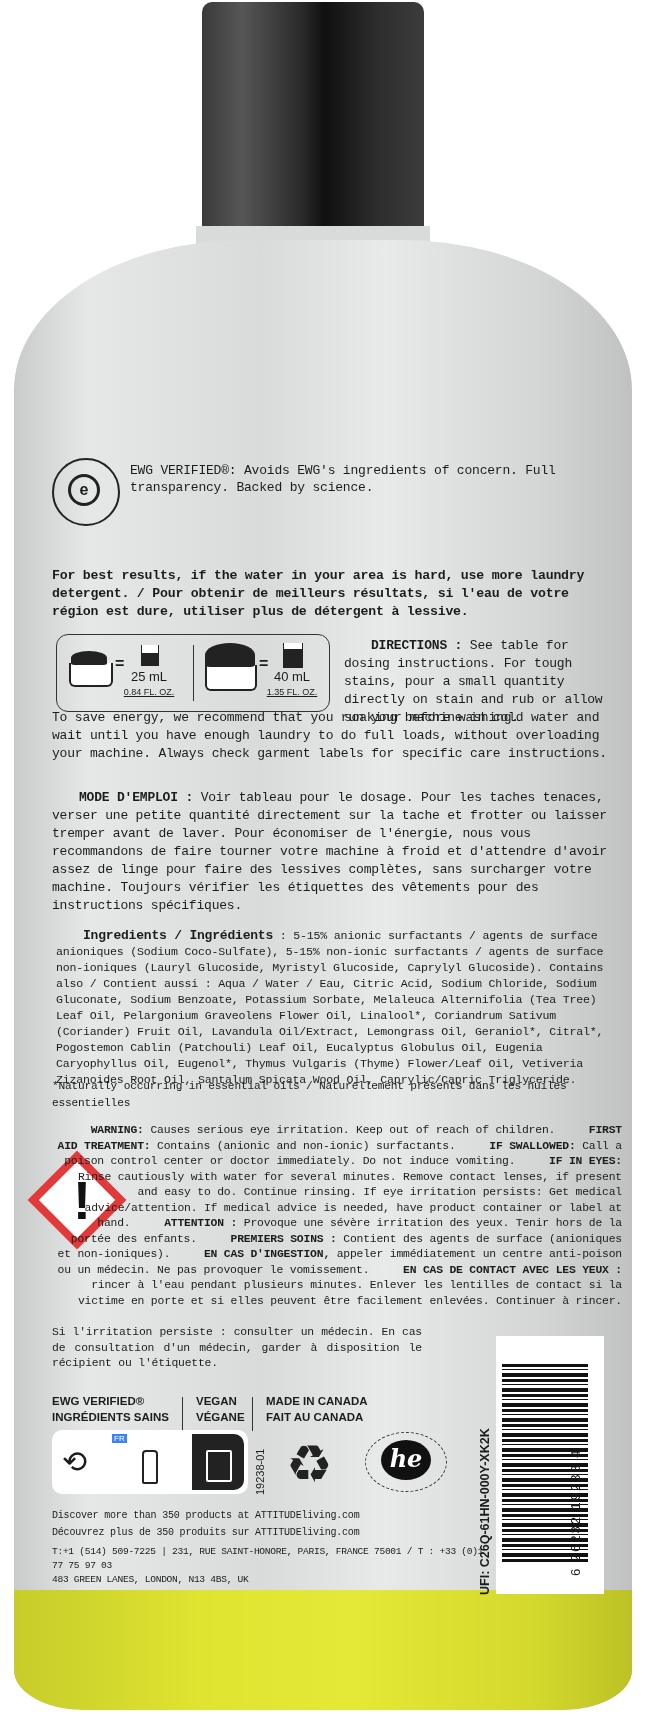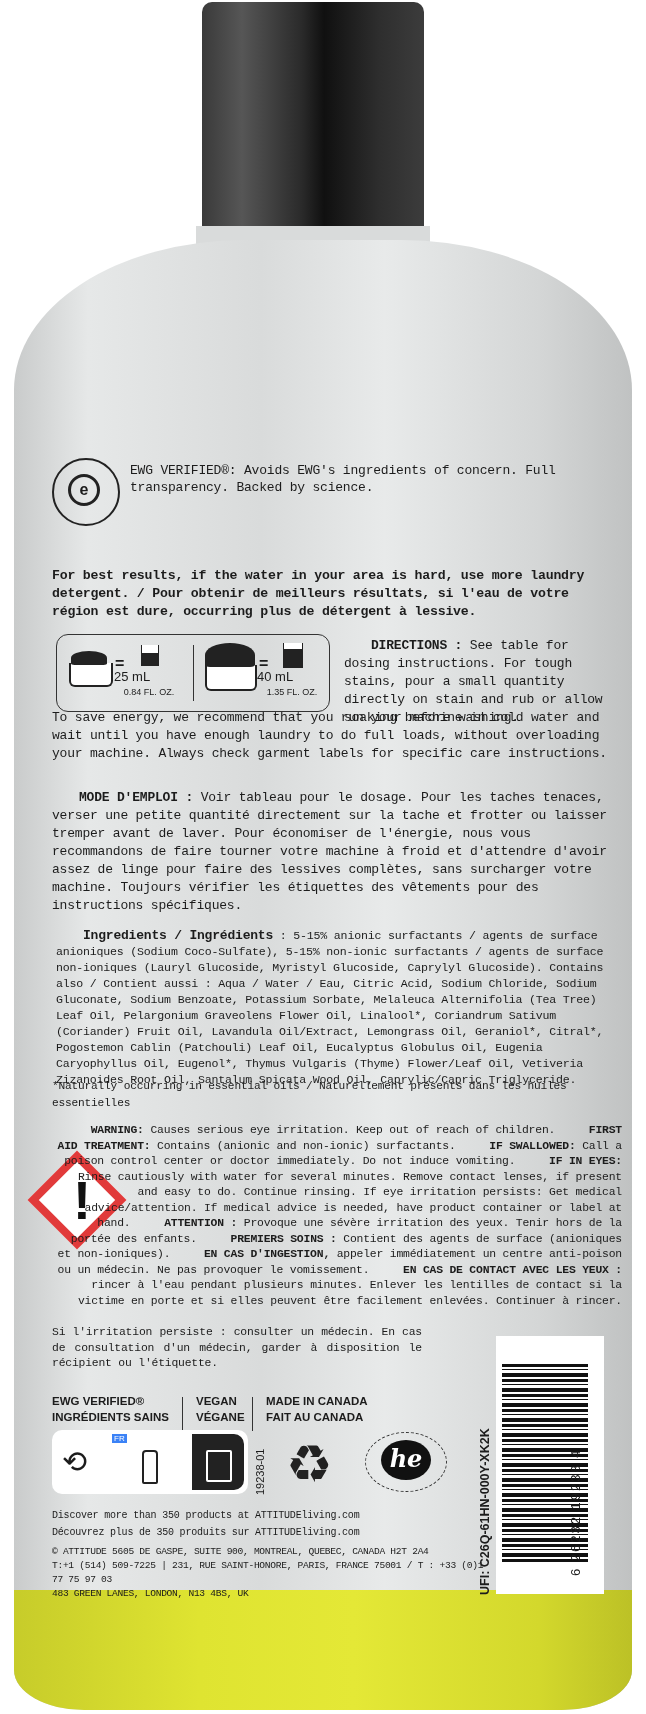--- a/index.html
+++ b/index.html
@@ -13,22 +13,22 @@
   .yellow{position:absolute;left:0;right:0;bottom:0;height:120px;
        background:linear-gradient(90deg,#c7cc2a 0%,#dfe431 30%,#e4e836 55%,#d3d82c 85%,#bcc126 100%);}
   .lbl{position:absolute;font-size:12.3px;line-height:16.5px;letter-spacing:-0.2px;font-family:Liberation Mono, monospace;}
   .b{font-weight:bold;padding-left:27px;}
   .ewg-badge{position:absolute;left:52px;top:458px;width:64px;height:64px;border:2px solid #222;border-radius:50%;}
   .ewg-badge .inner{position:absolute;left:14px;top:14px;width:32px;height:32px;border:3px solid #222;border-radius:50%;box-sizing:border-box;display:flex;align-items:center;justify-content:center;font-weight:bold;font-size:16px;}
   .ewg-text{left:130px;top:462px;width:470px;font-size:13px;line-height:17px;}
   .hard{left:52px;top:567px;width:560px;font-size:13.2px;line-height:18px;font-weight:bold;}
   .dose-box{position:absolute;left:56px;top:634px;width:272px;height:76px;border:1.5px solid #333;border-radius:12px;}
   .dose{position:absolute;top:0;height:76px;}
-  .dose .ml{position:absolute;font-size:13px;text-align:left;width:70px;}
-  .dose .oz{position:absolute;font-size:9px;text-align:center;width:70px;}
+  .dose .ml{position:absolute;font-size:13px;text-align:center;width:70px;}
+  .dose .oz{position:absolute;font-size:9px;text-align:center;width:70px;text-decoration:underline;}
   .basket{position:absolute;border:2px solid #222;border-top:none;border-radius:0 0 6px 6px;background:#fff;}
   .clothes{position:absolute;background:#222;border-radius:50% 50% 10% 10%;}
   .cup{position:absolute;border:1.5px solid #222;border-top:none;background:linear-gradient(#fff 40%,#222 40%);}
   .cup.full{background:linear-gradient(#fff 25%,#222 25%);}
   .eq{position:absolute;font-size:16px;font-weight:bold;}
   .sep{position:absolute;left:136px;top:10px;width:1px;height:56px;background:#333;}
   .dir{left:344px;top:637px;width:270px;font-size:13px;line-height:18px;}
   .dir2{left:52px;top:709px;width:570px;font-size:13px;line-height:18px;}
   .mode{left:52px;top:789px;width:570px;font-size:13px;line-height:18px;}
   .ingr{left:56px;top:928px;width:570px;font-size:11.6px;line-height:16px;}
@@ -64,21 +64,21 @@
   <div class="yellow"></div>
 </div>
 
 <div class="ewg-badge" title="EWG VERIFIED · FOR YOUR HEALTH · EWG.ORG">
   <div class="inner">e</div>
 </div>
 <div class="lbl ewg-text">
   <div>EWG VERIFIED®: Avoids EWG's ingredients of concern. Full transparency. Backed by science.</div>
 </div>
 
-<div class="lbl hard">For best results, if the water in your area is hard, use more laundry detergent. / Pour obtenir de meilleurs résultats, si l'eau de votre région est dure, occurring plus de détergent à lessive.</div>
+<div class="lbl hard">For best results, if the water in your area is hard, use more laundry detergent. / Pour obtenir de meilleurs résultats, si l'eau de votre région est dure, utiliser plus de détergent à lessive.</div>
 
 <div class="dose-box">
   <div class="dose" style="left:0;width:136px">
     <div class="basket" style="left:12px;top:28px;width:40px;height:22px"></div>
     <div class="clothes" style="left:14px;top:16px;width:36px;height:14px"></div>
     <div class="eq" style="left:58px;top:20px">=</div>
     <div class="cup" style="left:84px;top:10px;width:16px;height:20px"></div>
     <div class="ml" style="left:57px;top:34px">25 mL</div>
     <div class="oz" style="left:57px;top:52px">0.84 FL. OZ.</div>
   </div>
@@ -143,21 +143,20 @@
 <div class="he" title="Formulated for high efficiency &amp; standard machines · Conçu pour les machines à rendement élevé et standard">
   <div class="ring"></div>
   <div class="logo">he</div>
 </div>
 
 <div class="lbl disc">
   <div>Discover more than 350 products at ATTITUDEliving.com</div>
   <div>Découvrez plus de 350 produits sur ATTITUDEliving.com</div>
 </div>
 <div class="lbl addr">
-  <div>© ATTITUDE 5605 DE GASPE, SUITE 900, MONTREAL, QUEBEC, CANADA H2T 2A4</div>
   <div>T:+1 (514) 509-7225 | 231, RUE SAINT-HONORE, PARIS, FRANCE 75001 / T : +33 (0)1 77 75 97 03</div>
   <div>483 GREEN LANES, LONDON, N13 4BS, UK</div>
 </div>
 
 <div class="ufi">UFI: C26Q-61HN-000Y-XK2K</div>
 <div class="barcode">
   <div class="bars"></div>
   <div class="num">6   26232   19238   4</div>
 </div>
 

